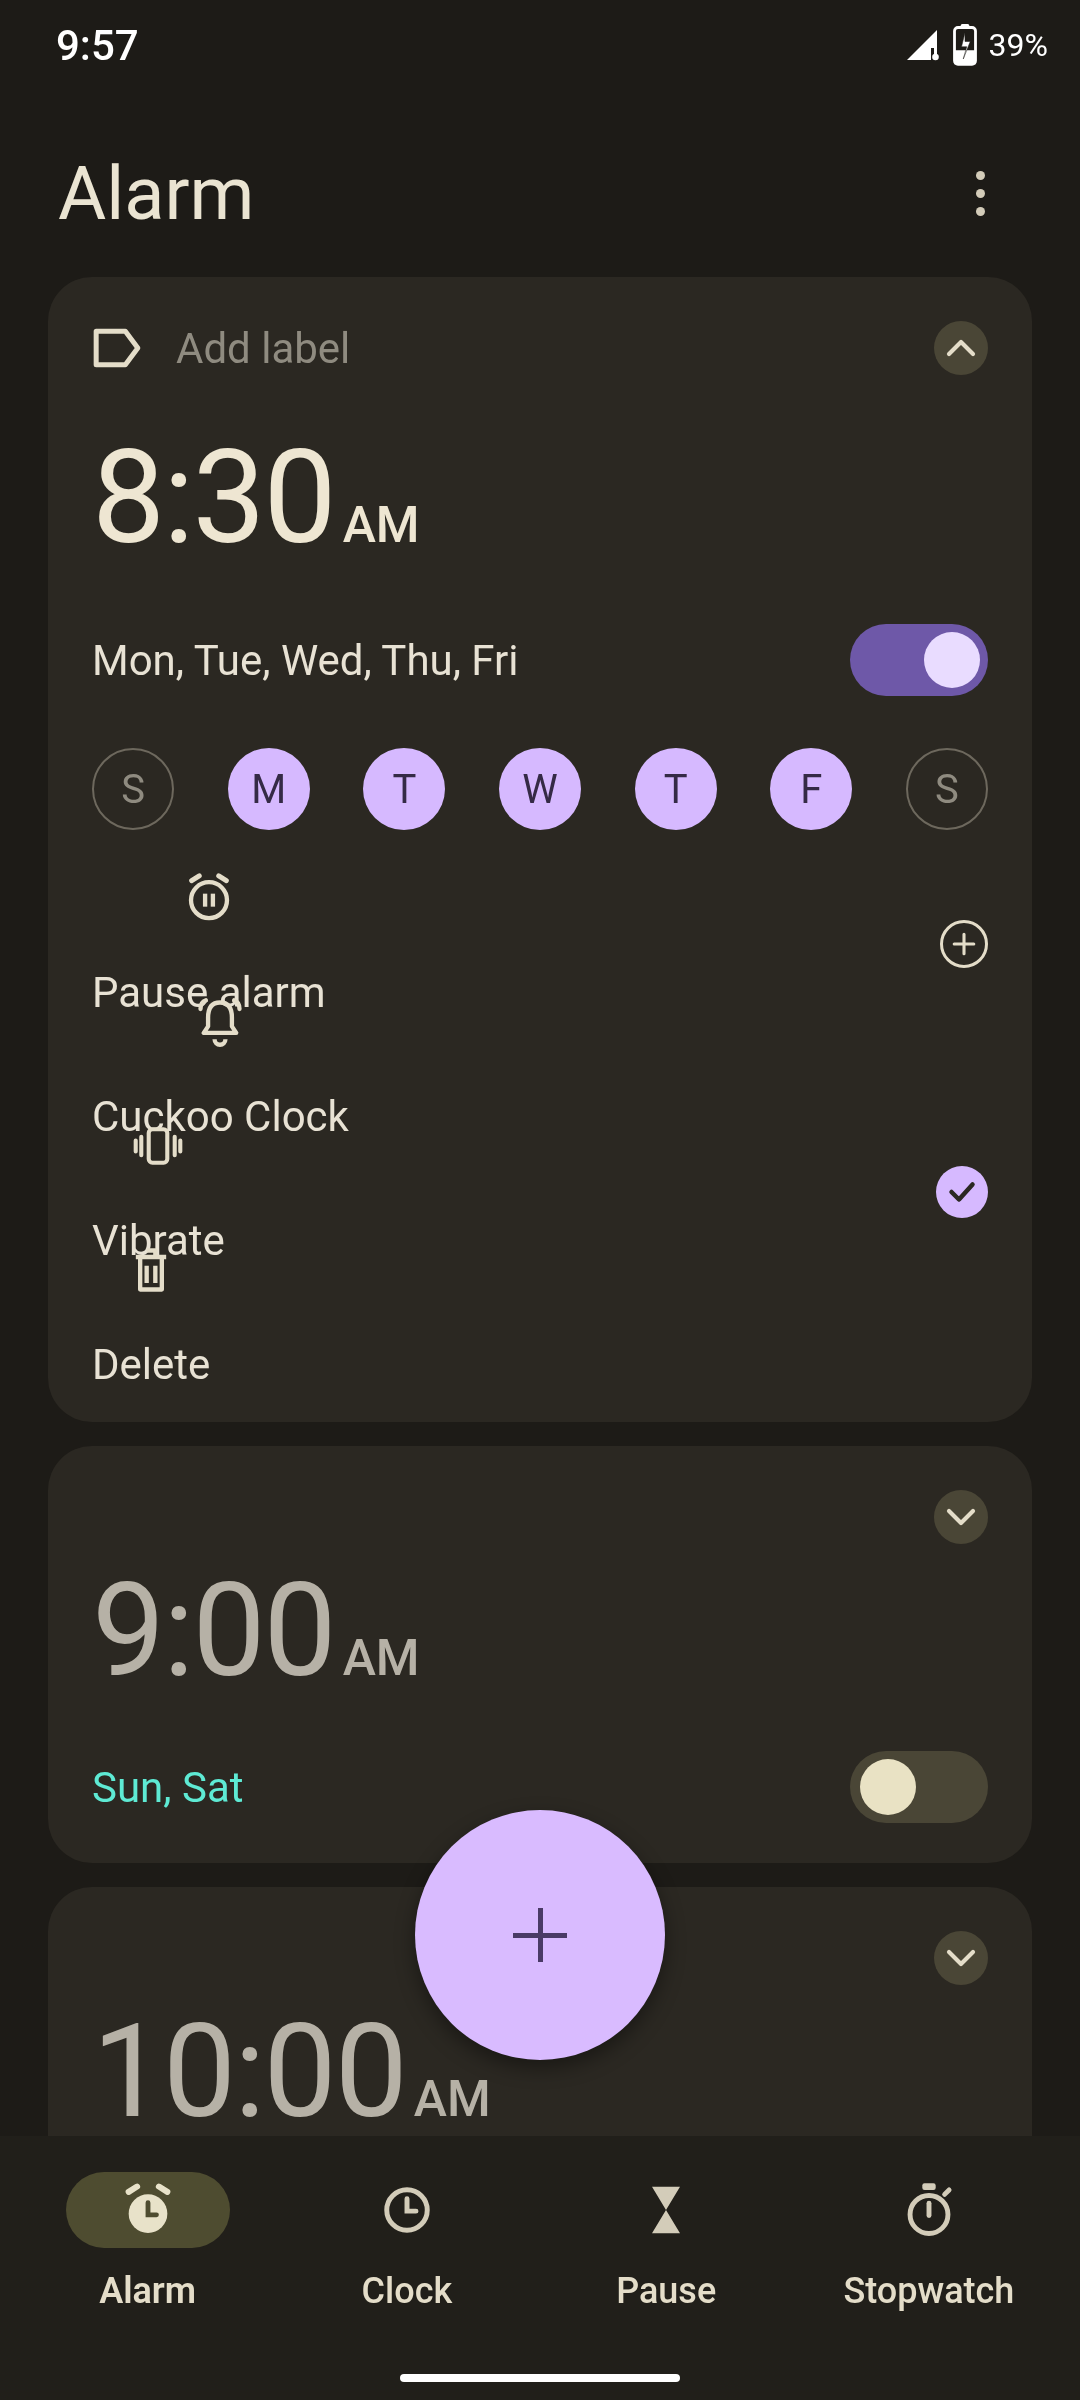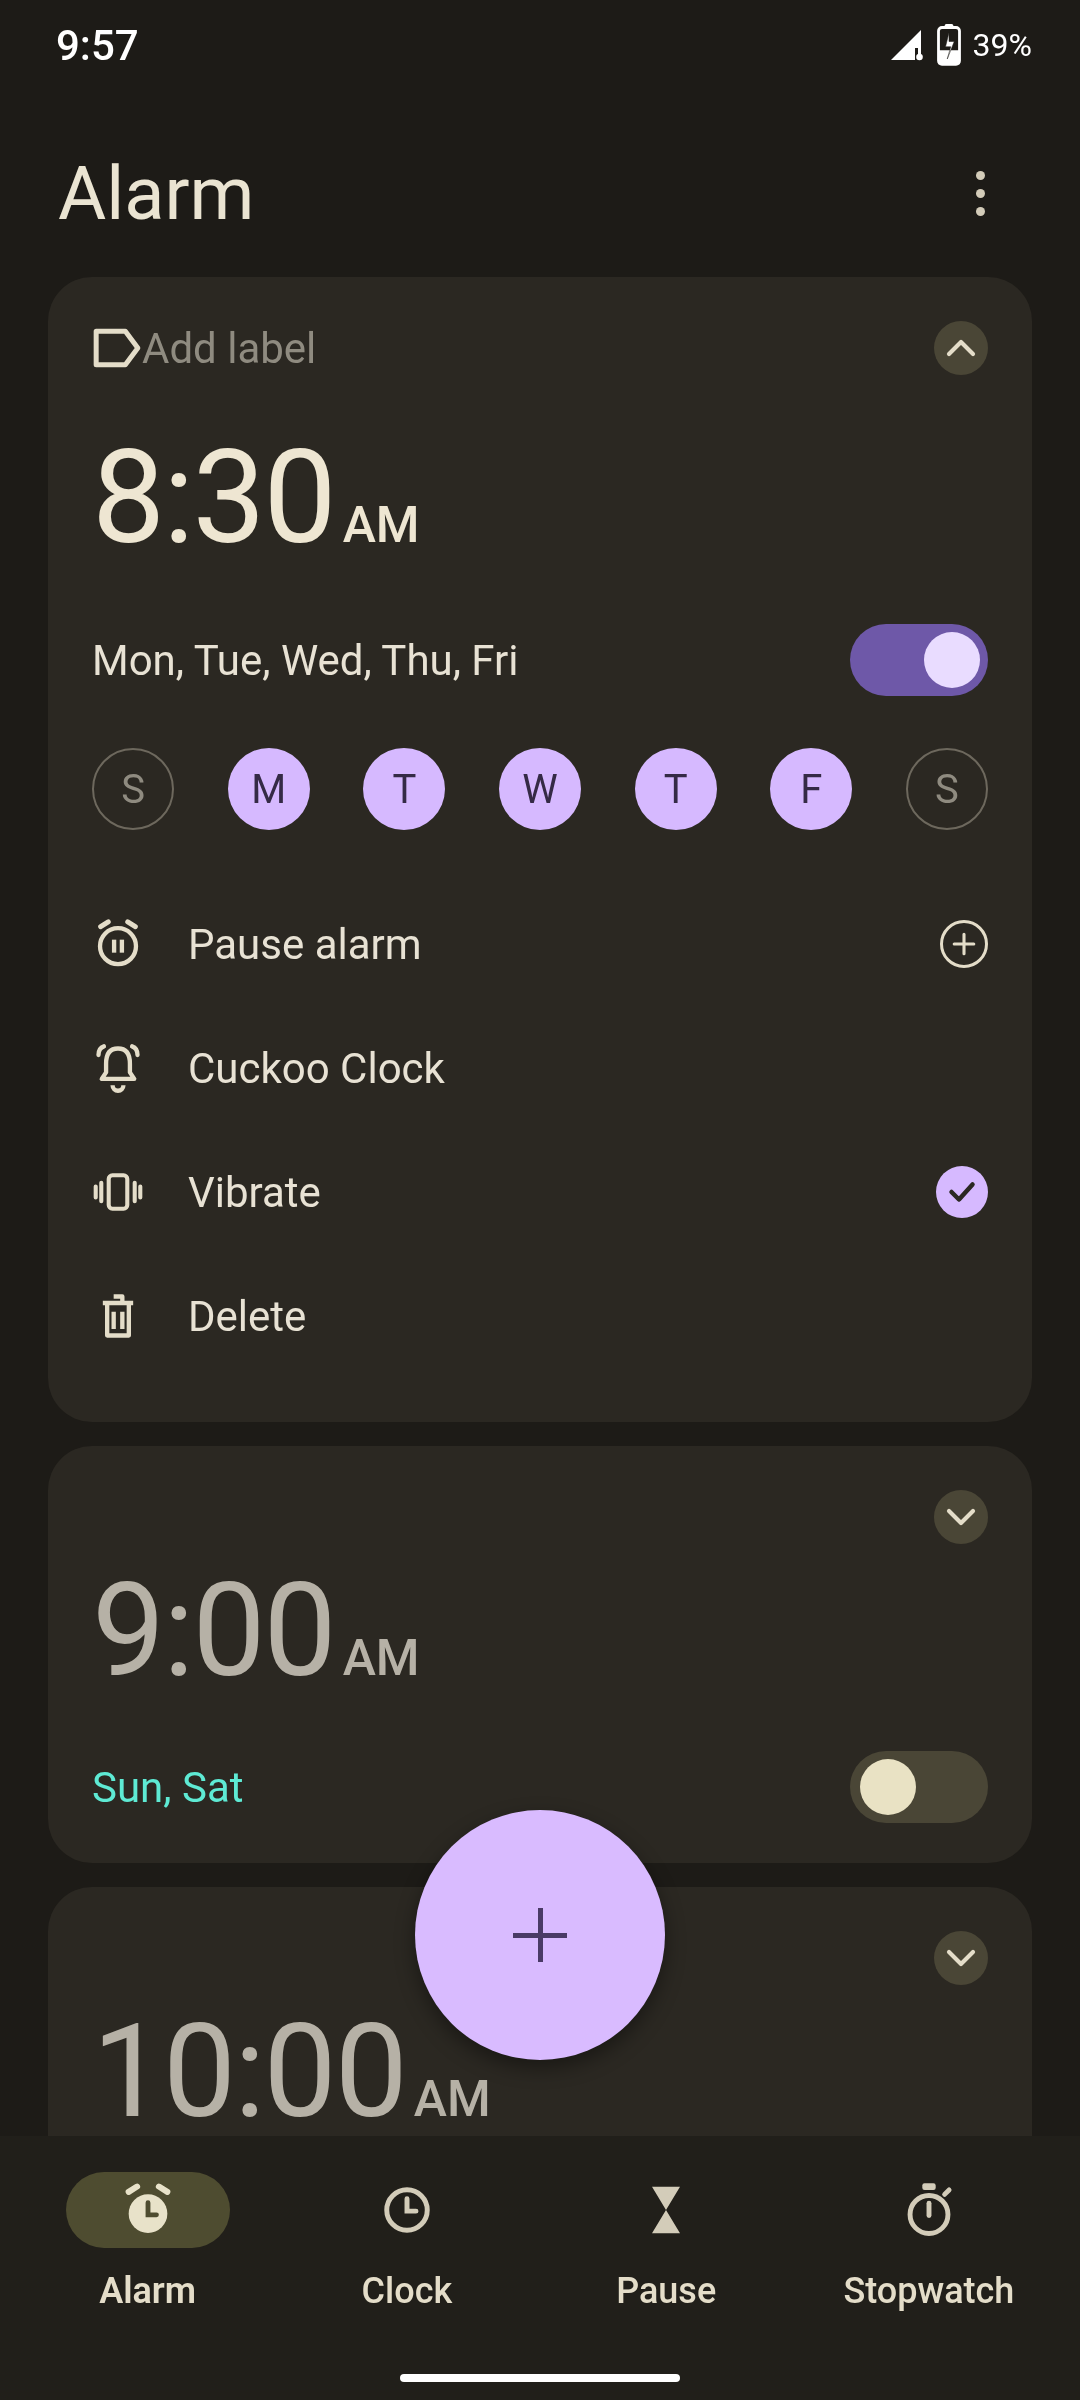--- a/index.html
+++ b/index.html
@@ -10,21 +10,21 @@
       color: #e8e2d4;
       position: relative;
     }
 
     
     .status-bar {
       height: 90px;
       display: flex;
       justify-content: space-between;
       align-items: center;
-      padding: 0 48px 0 56px;
+      padding: 0 32px 0 56px;
     }
     .status-time {
       font-size: 42px;
       font-weight: 500;
       color: #fff;
     }
     .status-right {
       display: flex;
       align-items: center;
       gap: 10px;
@@ -73,21 +73,21 @@
     .card-collapsed .ampm { color: #b6b1a6; }
 
     
     .label-row {
       display: flex;
       align-items: center;
       justify-content: space-between;
       margin-bottom: 46px;
     }
     .label-left {
-      display: flex; align-items: center; 
+      display: flex; align-items: center; gap: 34px;
     }
     .label-placeholder {
       font-size: 42px;
       color: #8f8b80;
     }
     .circle-icon-btn {
       width: 54px; height: 54px;
       border-radius: 50%;
       background: #4a4636;
       display: flex; align-items: center; justify-content: center;
@@ -157,21 +157,21 @@
       background: #d6b9ff;
       color: #352a46;
     }
 
     
     .option-row {
       display: flex; align-items: center; justify-content: space-between;
       height: 124px;
     }
     .option-left {
-      display: flex; align-items: center; gap: 44px;
+      display: flex; align-items: center; gap: 44px; flex-direction: column;
     }
     .option-icon {
       width: 52px; height: 52px;
       display: flex; align-items: center; justify-content: center;
       color: #e4ddc9;
     }
     .option-label {
       font-size: 42px;
       color: #e8e2d4;
     }

